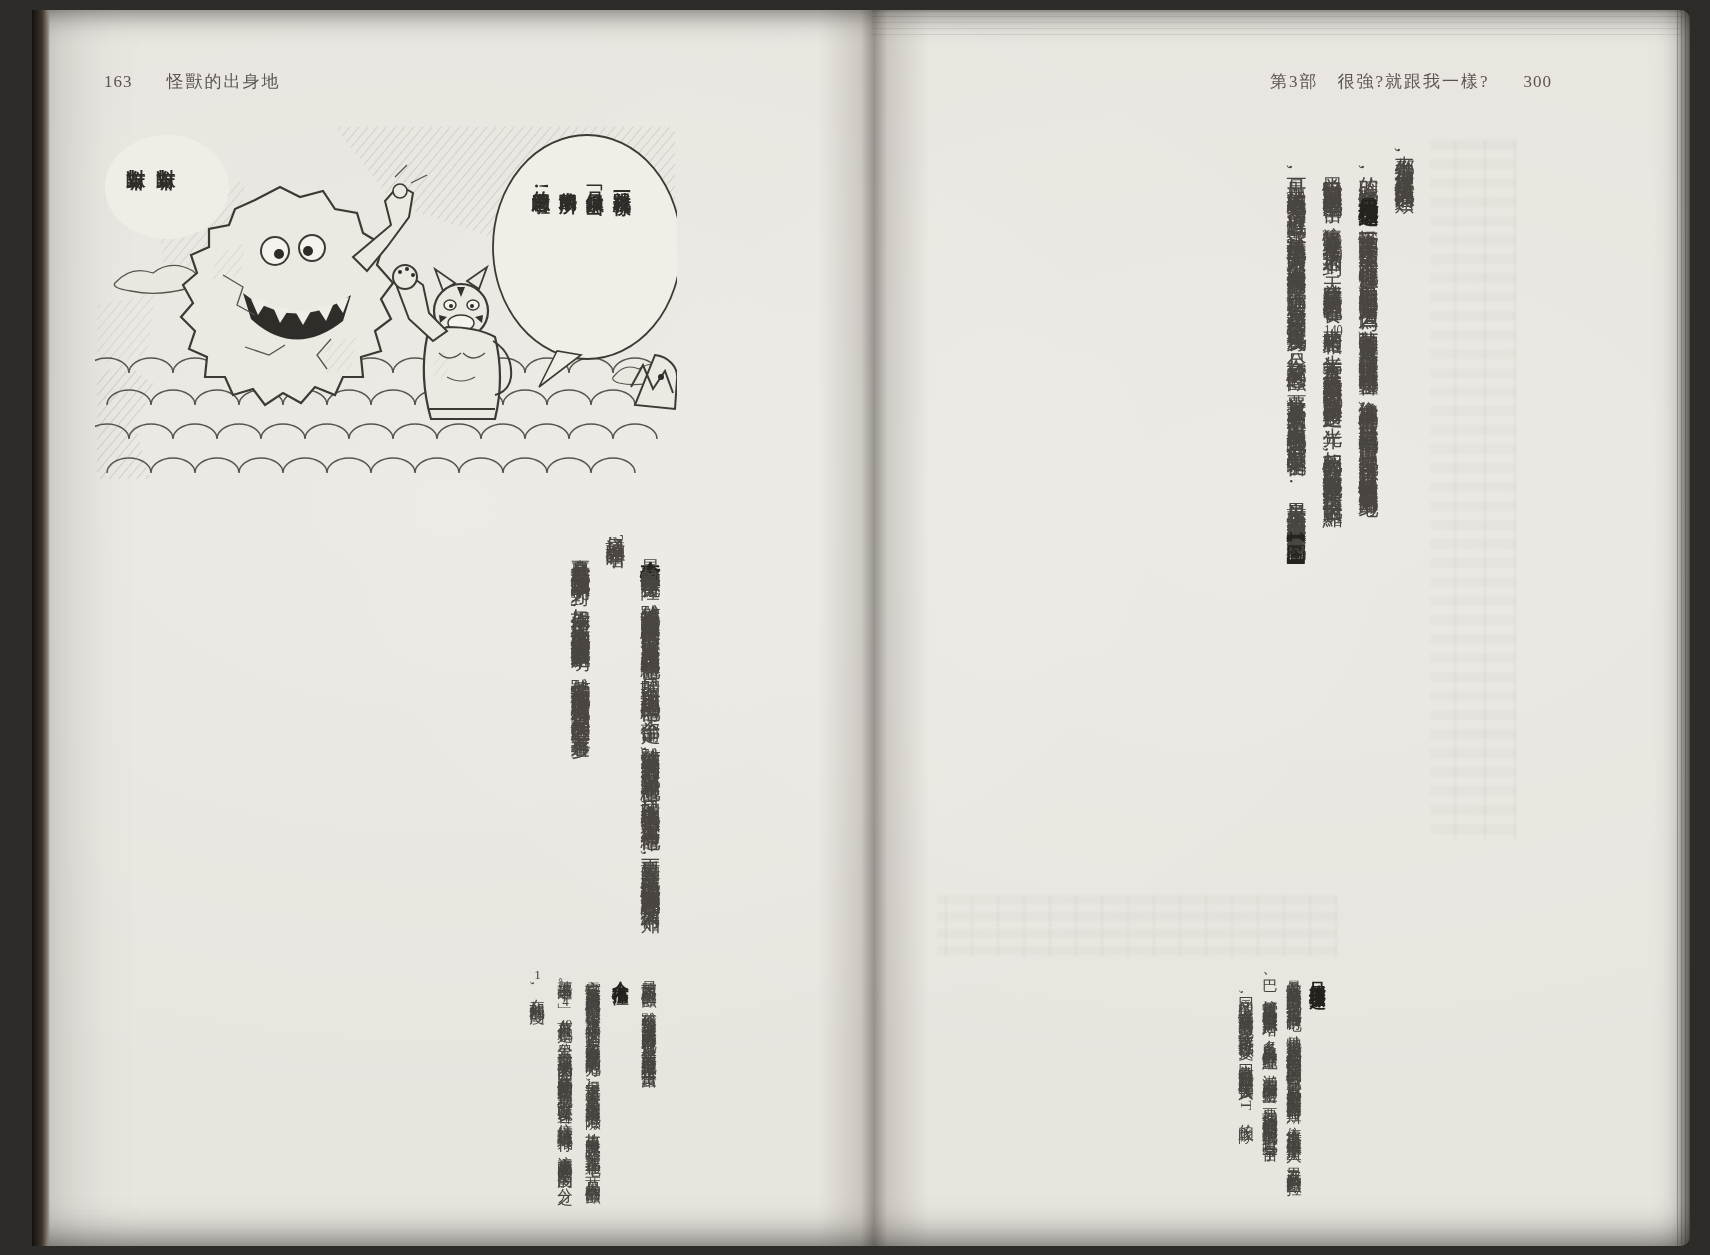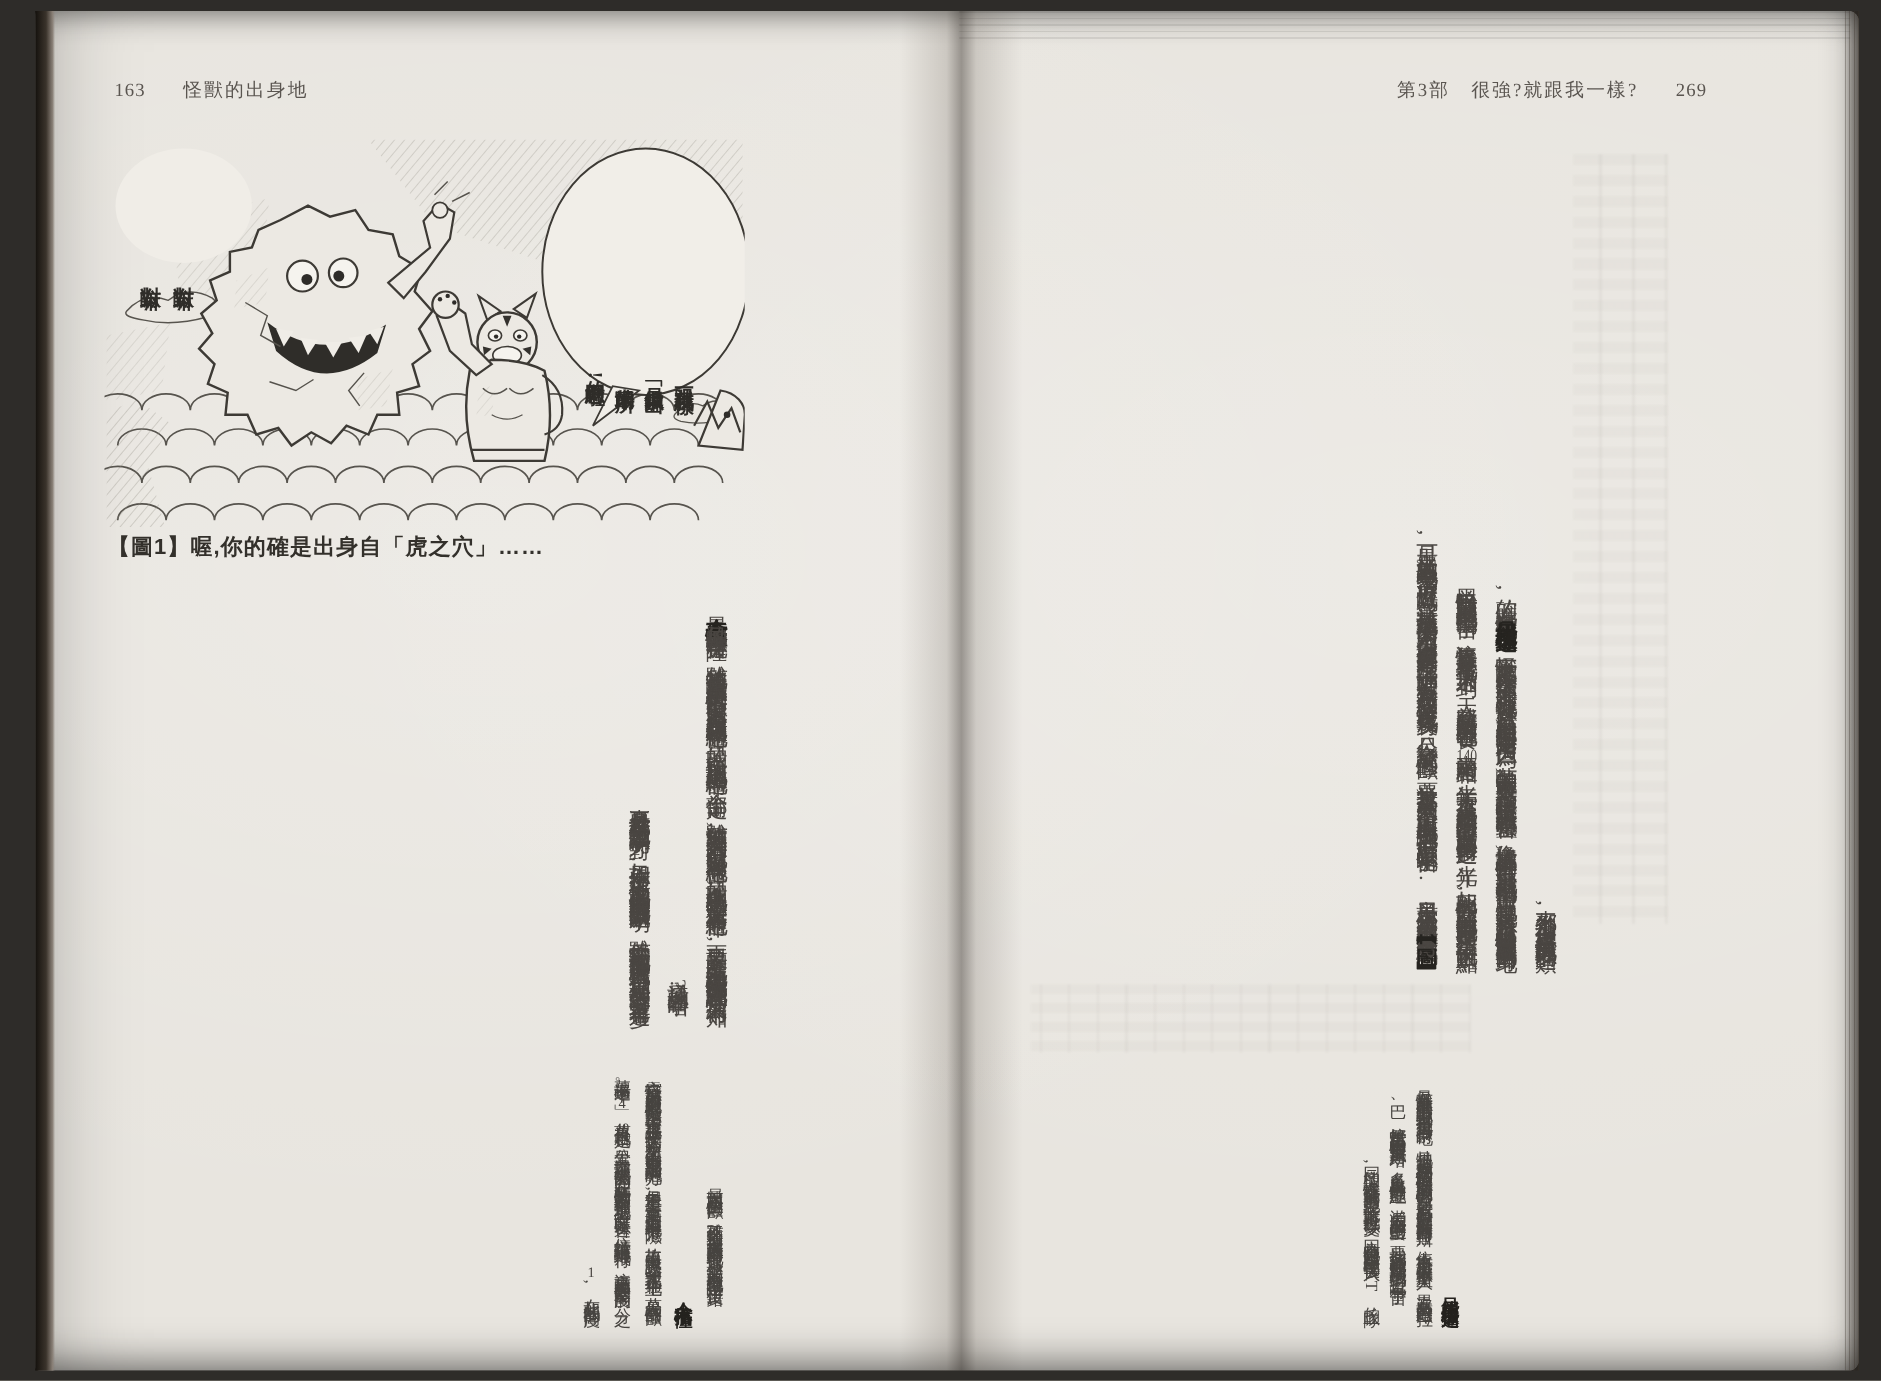--- a/index.html
+++ b/index.html
@@ -1,17 +1,17 @@
 <!DOCTYPE html>
 <html><head>
 <meta charset="utf-8">
 <style>
   html,body{margin:0;padding:0;background:#2e2c29;}
   .stage{position:relative;width:1710px;height:1255px;overflow:hidden;
-         font-family:"Liberation Serif",serif;text-align:right;}
+         font-family:"Liberation Serif",serif;}
   .book{position:absolute;left:32px;top:10px;width:1658px;height:1236px;
         background:
           radial-gradient(ellipse at 25% 40%, rgba(255,255,255,.20), transparent 60%),
           radial-gradient(ellipse at 75% 40%, rgba(255,255,255,.16), transparent 60%),
           #e8e5df;
         border-radius:4px 10px 10px 4px;
         box-shadow: inset 0 18px 30px -18px rgba(0,0,0,.55),
                     inset 0 -28px 36px -22px rgba(0,0,0,.5),
                     inset -22px 0 32px -20px rgba(0,0,0,.45),
                     inset 70px 0 90px -70px rgba(0,0,0,.35);}
@@ -158,35 +158,34 @@
         <polygon points="462,226 444,262 486,230" fill="#f1eee8" stroke="#3d3a35" stroke-width="1.6"></polygon>
       </svg>
       <div class="bubble bubble-l">對嘛
 對嘛</div>
       <div class="bubble bubble-r">就跟我一樣
 是「鍛鍊出
 來的場所」
 的意思啦!</div>
     </div>
 
-    <div class="caption">【圖1】喔,你的確是出身自「虎之穴」……</div>
 
     <div class="vtext main-mid">
       <p><span>　最</span><span class="b">令人搞不懂</span><span>的是怪獸摩特克雷隆。雖然牠據說是隻對蔬菜水果貪得無厭的怪獸,但因為是來自沒有綠色植物和維他命C的星球,所以想把地球上的維他命C全部偷走。雖然這願望可真夠大的,但既然是一顆沒有維他命C的星球進化出來的生物,又為何需要維他命C?更重要的是,既然連牠出生的星球情況都能如此詳細描述,又為何不知道星球的名字叫啥?</span></p>
       <p><span>　真要是什麼都不知道也該寫個「不明」才對。如果你這麼想,那地底機械人幽統的出身地還真的就是「不明」。雖然它是守衛地底都市的等身大機械人,但到底是外星人製造的,還是有著進步</span></p>
     </div>
 
     <div class="vtext note note-left">
       <p><span>員體內而產生的怪獸。雖然不知道這位美麗女隊員的出身地在何處,但菲米貢的出身地保證是「宇宙」沒錯。</span></p>
       <div class="note-h">令人搞不懂</div>
       <p><span>亡靈怪獸席博斯的出身地寫的是怪獸墓場,但應該是死了才被送去的,想來生前的出身地應該是別的地方吧。但是這不重要,重要的是這個出身地十分危險。故事中嵐隊員說過:「我現在正在地上</span><span class="tcy">4</span><span>萬公尺高空的怪獸墓場巡邏中。」</span><span class="tcy">4</span><span>萬公尺也就是</span><span class="tcy">40</span><span>公里高,還在地球大氣圈內,在此高度的物體若是不會掉到地上,除非是以音速</span><span class="tcy">23</span><span>倍持續繞著地球飛行。這高度是國際太空站高度的</span><span class="tcy">10</span><span>分之</span><span class="tcy">1</span><span>,在如此低的高度</span></p>
     </div>
 
     <div class="pg-header" style="right:138px;top:60px;">
-      <span>第3部　很強?就跟我一樣?</span><span class="gap"></span><span class="num">269</span>
+      <span>第3部　很強?就跟我一樣?</span><span class="gap"></span><span class="num">300</span>
     </div>
 
     <div class="vtext main-right">
       <p><span>來都不知道,但總而言之是出生於地球以外的這一類。</span></p>
       <p><span>　的確,有些怪獸確實也</span><span class="b">只能用這樣描述</span><span>。怪獸天空噸是某一天突然從天上掉下來的,雖然牠沒做什麼,只是自顧自的在街上睡睡覺走走路,但因為</span><span class="tcy">20</span><span>萬噸的體重實在太重了點,讓科學特搜隊與超人力霸王都吃盡苦頭。像這樣誰都不理會的怪獸,出身地就漠然地寫個「宇宙」,跟牠還真是速配,可說是絕妙反映出怪獸的性格和故事氣氛的出身地。</span></p>
       <p><span>　黑暗怪獸巴邱蒙的出身地也只能寫「宇宙」。這隻怪獸吞食了北斗七星後,只過了不到</span><span class="tcy">1</span><span>天,就將巨蟹座第二明亮的星也吞食了。由於兩者相距</span><span class="tcy">140</span><span>光年,實在不是一天之內所能移動的距離,所以巴邱蒙的身長至少超過</span><span class="tcy">140</span><span>光年。如此巨大的怪獸,要將牠的出身地限定在某一顆星球上,也太困難了點。</span></p>
       <p><span>　可是,賈米拉的出身地竟然寫「宇宙」,這麼做好嗎?賈米拉雖然是地球派出去的太空人,但因為被拋棄在沒有水的行星上,脖子陷進肩膀裡,全身布滿裂紋,身體也巨大化成身長</span><span class="tcy">50</span><span>公尺,變成了可悲的怪獸。賈米拉其實是那名太空人的名字,所以出身地明明是地球啊,怎麼可以寫是宇宙呢……意思是太空人賈米拉的人生已經在那顆沒有水的行星上結束了嗎</span><span class="b">【圖1】</span><span>?</span></p>
     </div>
 
     <div class="vtext note note-right">

